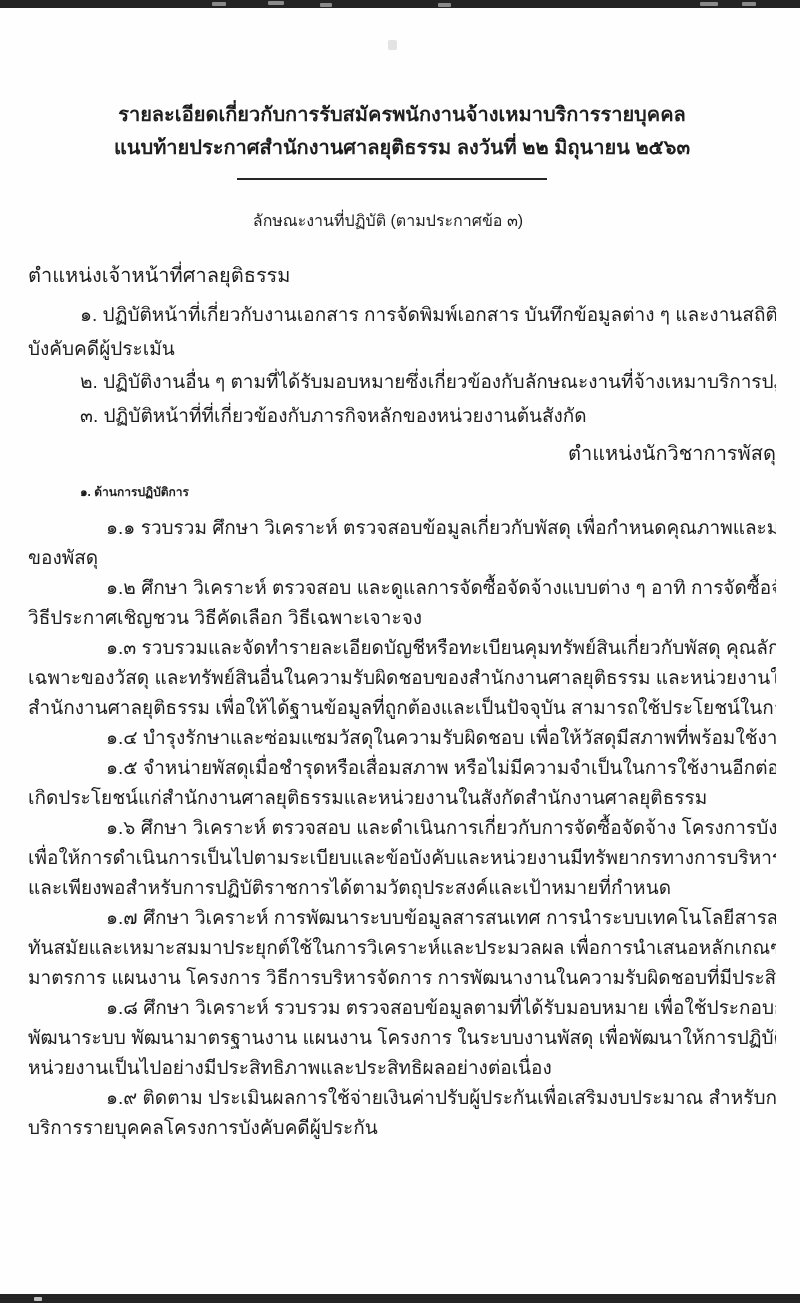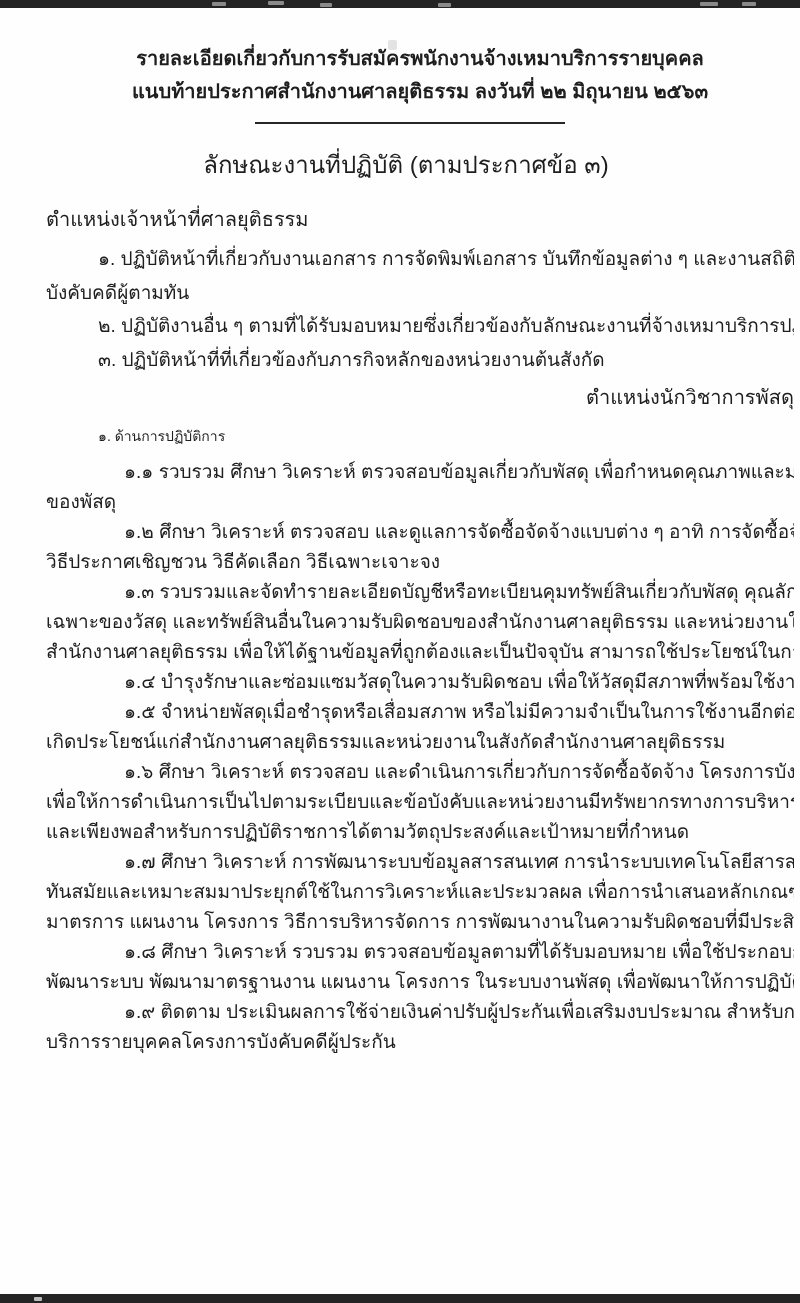--- a/index.html
+++ b/index.html
@@ -36,23 +36,23 @@
     left: 388px;
     top: 40px;
     width: 9px;
     height: 10px;
     background: #e3e3e3;
     border-radius: 2px;
   }
   .content {
     position: absolute;
     top: 0;
-    left: 46px;
+    left: 28px;
     width: 748px;
-    padding-top: 42px;
+    padding-top: 98px;
     box-sizing: border-box;
   }
   .title-line {
     text-align: center;
     font-weight: bold;
     font-size: 20px;
     height: 33px;
     line-height: 33px;
     white-space: nowrap;
   }
@@ -60,39 +60,39 @@
     margin: 14px auto 0 auto;
     width: 310px;
     height: 0;
     border-top: 2px solid #262626;
     position: relative;
     left: -10px;
   }
   .section-header {
     margin-top: 24px;
     text-align: center;
-    font-size: 24px;
+    font-size: 16px;
     height: 34px;
     line-height: 34px;
     white-space: nowrap;
     position: relative;
     left: -14px;
   }
   .heading {
     font-weight: normal;
     font-size: 20px;
     height: 34px;
     line-height: 34px;
     white-space: nowrap;
   }
   .heading.first { margin-top: 20px; }
   .heading.second { margin-top: 4px; text-align: right; }
   .subheading {
-    font-weight: normal;
-    font-size: 14px;
+    font-weight: bold;
+    font-size: 12px;
     height: 34px;
     line-height: 34px;
     margin-top: 5px;
     padding-left: 52px;
     white-space: nowrap;
   }
   .lines { overflow: hidden; }
   .lines.sec1 { margin-top: 6px; }
   .lines.sec2 { margin-top: 4px; }
   .line {
@@ -127,21 +127,21 @@
     <div class="title-line">แนบท้ายประกาศสำนักงานศาลยุติธรรม ลงวันที่ ๒๒ มิถุนายน ๒๕๖๓</div>
 
     <div class="divider"></div>
 
     <div class="section-header">ลักษณะงานที่ปฏิบัติ (ตามประกาศข้อ ๓)</div>
 
     <div class="heading first">ตำแหน่งเจ้าหน้าที่ศาลยุติธรรม</div>
 
     <div class="lines sec1">
         <div class="line ind1">๑. ปฏิบัติหน้าที่เกี่ยวกับงานเอกสาร การจัดพิมพ์เอกสาร บันทึกข้อมูลต่าง ๆ และงานสถิติของงาน</div>
-        <div class="line">บังคับคดีผู้ตามทัน</div>
+        <div class="line">บังคับคดีผู้ประเมัน</div>
         <div class="line ind1">๒. ปฏิบัติงานอื่น ๆ ตามที่ได้รับมอบหมายซึ่งเกี่ยวข้องกับลักษณะงานที่จ้างเหมาบริการปฏิบัติงาน</div>
         <div class="line ind1">๓. ปฏิบัติหน้าที่ที่เกี่ยวข้องกับภารกิจหลักของหน่วยงานต้นสังกัด</div>
       </div>
 
     <div class="heading second">ตำแหน่งนักวิชาการพัสดุ</div>
 
     <div class="subheading">๑. ด้านการปฏิบัติการ</div>
 
     <div class="lines sec2">
         <div class="line ind2">๑.๑ รวบรวม ศึกษา วิเคราะห์ ตรวจสอบข้อมูลเกี่ยวกับพัสดุ เพื่อกำหนดคุณภาพและมาตรฐาน</div>
@@ -155,20 +155,21 @@
         <div class="line ind2">๑.๕ จำหน่ายพัสดุเมื่อชำรุดหรือเสื่อมสภาพ หรือไม่มีความจำเป็นในการใช้งานอีกต่อไปเพื่อให้พัสดุ</div>
         <div class="line">เกิดประโยชน์แก่สำนักงานศาลยุติธรรมและหน่วยงานในสังกัดสำนักงานศาลยุติธรรม</div>
         <div class="line ind2">๑.๖ ศึกษา วิเคราะห์ ตรวจสอบ และดำเนินการเกี่ยวกับการจัดซื้อจัดจ้าง โครงการบังคับคดีผู้ประกัน</div>
         <div class="line">เพื่อให้การดำเนินการเป็นไปตามระเบียบและข้อบังคับและหน่วยงานมีทรัพยากรทางการบริหารที่เหมาะสม</div>
         <div class="line">และเพียงพอสำหรับการปฏิบัติราชการได้ตามวัตถุประสงค์และเป้าหมายที่กำหนด</div>
         <div class="line ind2">๑.๗ ศึกษา วิเคราะห์ การพัฒนาระบบข้อมูลสารสนเทศ การนำระบบเทคโนโลยีสารสนเทศที่</div>
         <div class="line">ทันสมัยและเหมาะสมมาประยุกต์ใช้ในการวิเคราะห์และประมวลผล เพื่อการนำเสนอหลักเกณฑ์แนวทาง</div>
         <div class="line">มาตรการ แผนงาน โครงการ วิธีการบริหารจัดการ การพัฒนางานในความรับผิดชอบที่มีประสิทธิภาพ</div>
         <div class="line ind2">๑.๘ ศึกษา วิเคราะห์ รวบรวม ตรวจสอบข้อมูลตามที่ได้รับมอบหมาย เพื่อใช้ประกอบการวางระบบ</div>
         <div class="line">พัฒนาระบบ พัฒนามาตรฐานงาน แผนงาน โครงการ ในระบบงานพัสดุ เพื่อพัฒนาให้การปฏิบัติราชการของ</div>
+        <div class="line">หน่วยงานเป็นไปอย่างมีประสิทธิภาพและประสิทธิผลอย่างต่อเนื่อง</div>
         <div class="line ind2">๑.๙ ติดตาม ประเมินผลการใช้จ่ายเงินค่าปรับผู้ประกันเพื่อเสริมงบประมาณ สำหรับการจ้างเหมา</div>
         <div class="line">บริการรายบุคคลโครงการบังคับคดีผู้ประกัน</div>
       </div>
 
   </div>
 
   <div class="edge-strip bottom" style="background: rgb(36, 36, 36);">
     <span class="speck" style="left:34px; top:3px; width:8px; background:#bdbdbd;"></span>
   </div>
 

